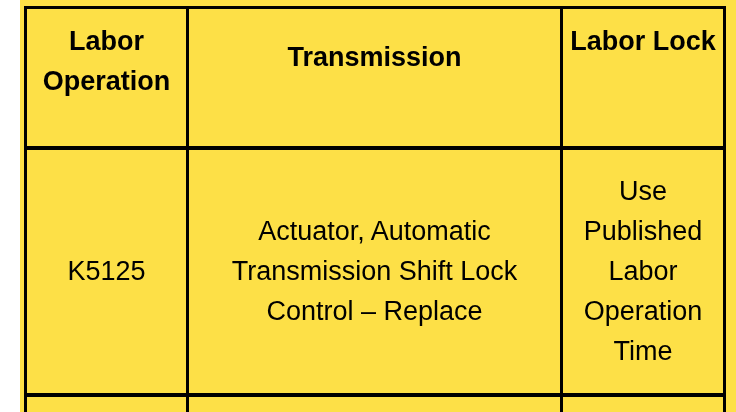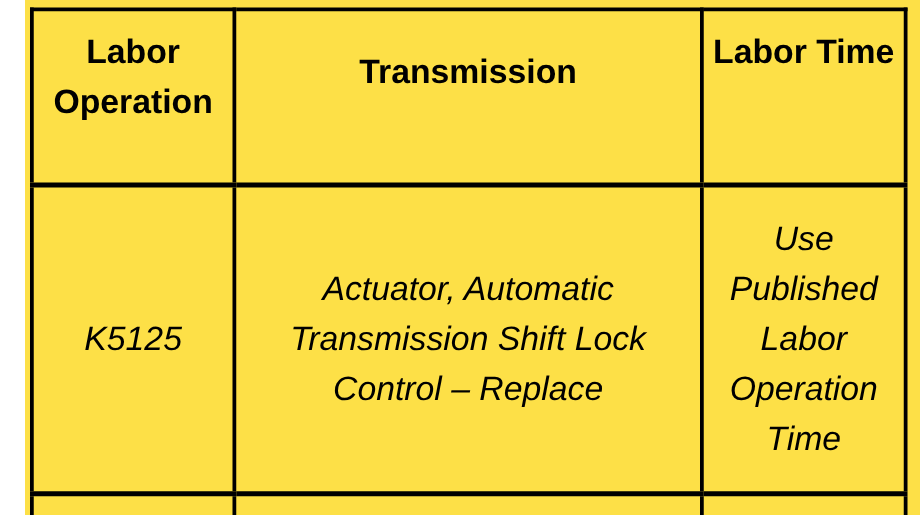--- a/index.html
+++ b/index.html
@@ -49,21 +49,20 @@
   }
   .hwrap { display: block; }
   .hwrap.single { margin-top: 16px; }
 
   
   tr.data-row { height: 247px; }
   tr.data-row td {
     border-bottom-width: 4px;
     vertical-align: middle;
     font-weight: normal;
-    font-style: italic;
   }
   td.cell-op   { padding: 0 6px; }
   td.cell-desc { padding: 0 16px; }
   td.cell-time { padding: 0 4px; }
 
   
   tr.partial-row { height: 60px; }
   tr.partial-row td { border-top-width: 4px; }
 </style>
 </head>
@@ -78,21 +77,21 @@
     </colgroup>
     <thead>
       <tr class="header-row">
         <th>
           <span class="hwrap">Labor Operation</span>
         </th>
         <th>
           <span class="hwrap single">Transmission</span>
         </th>
         <th>
-          <span class="hwrap">Labor Time</span>
+          <span class="hwrap">Labor Lock</span>
         </th>
       </tr>
     </thead>
     <tbody>
       <tr class="data-row">
         <td class="cell-op">K5125</td>
         <td class="cell-desc">Actuator, Automatic Transmission Shift Lock Control – Replace</td>
         <td class="cell-time">Use Published Labor Operation Time</td>
       </tr>
       <tr class="partial-row">

